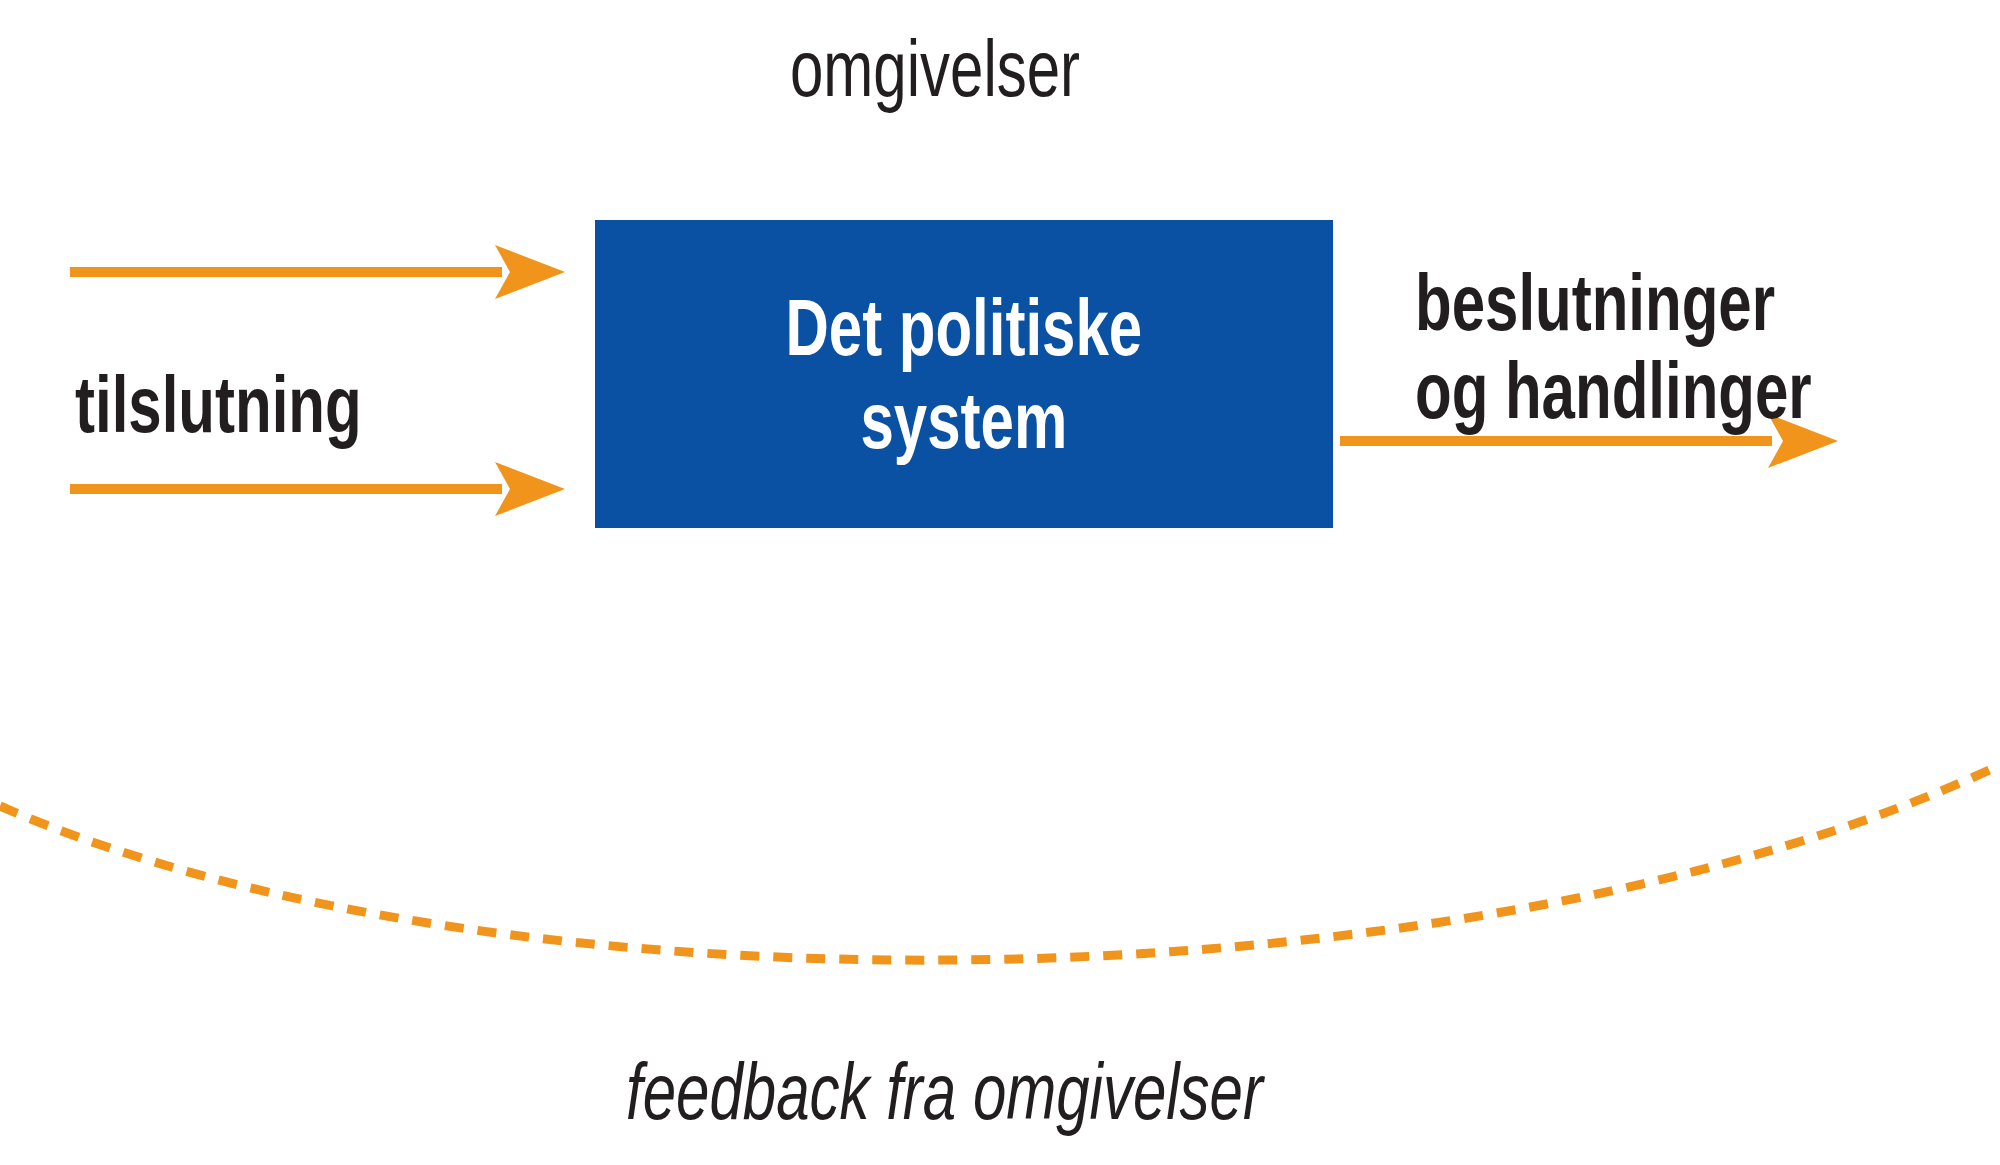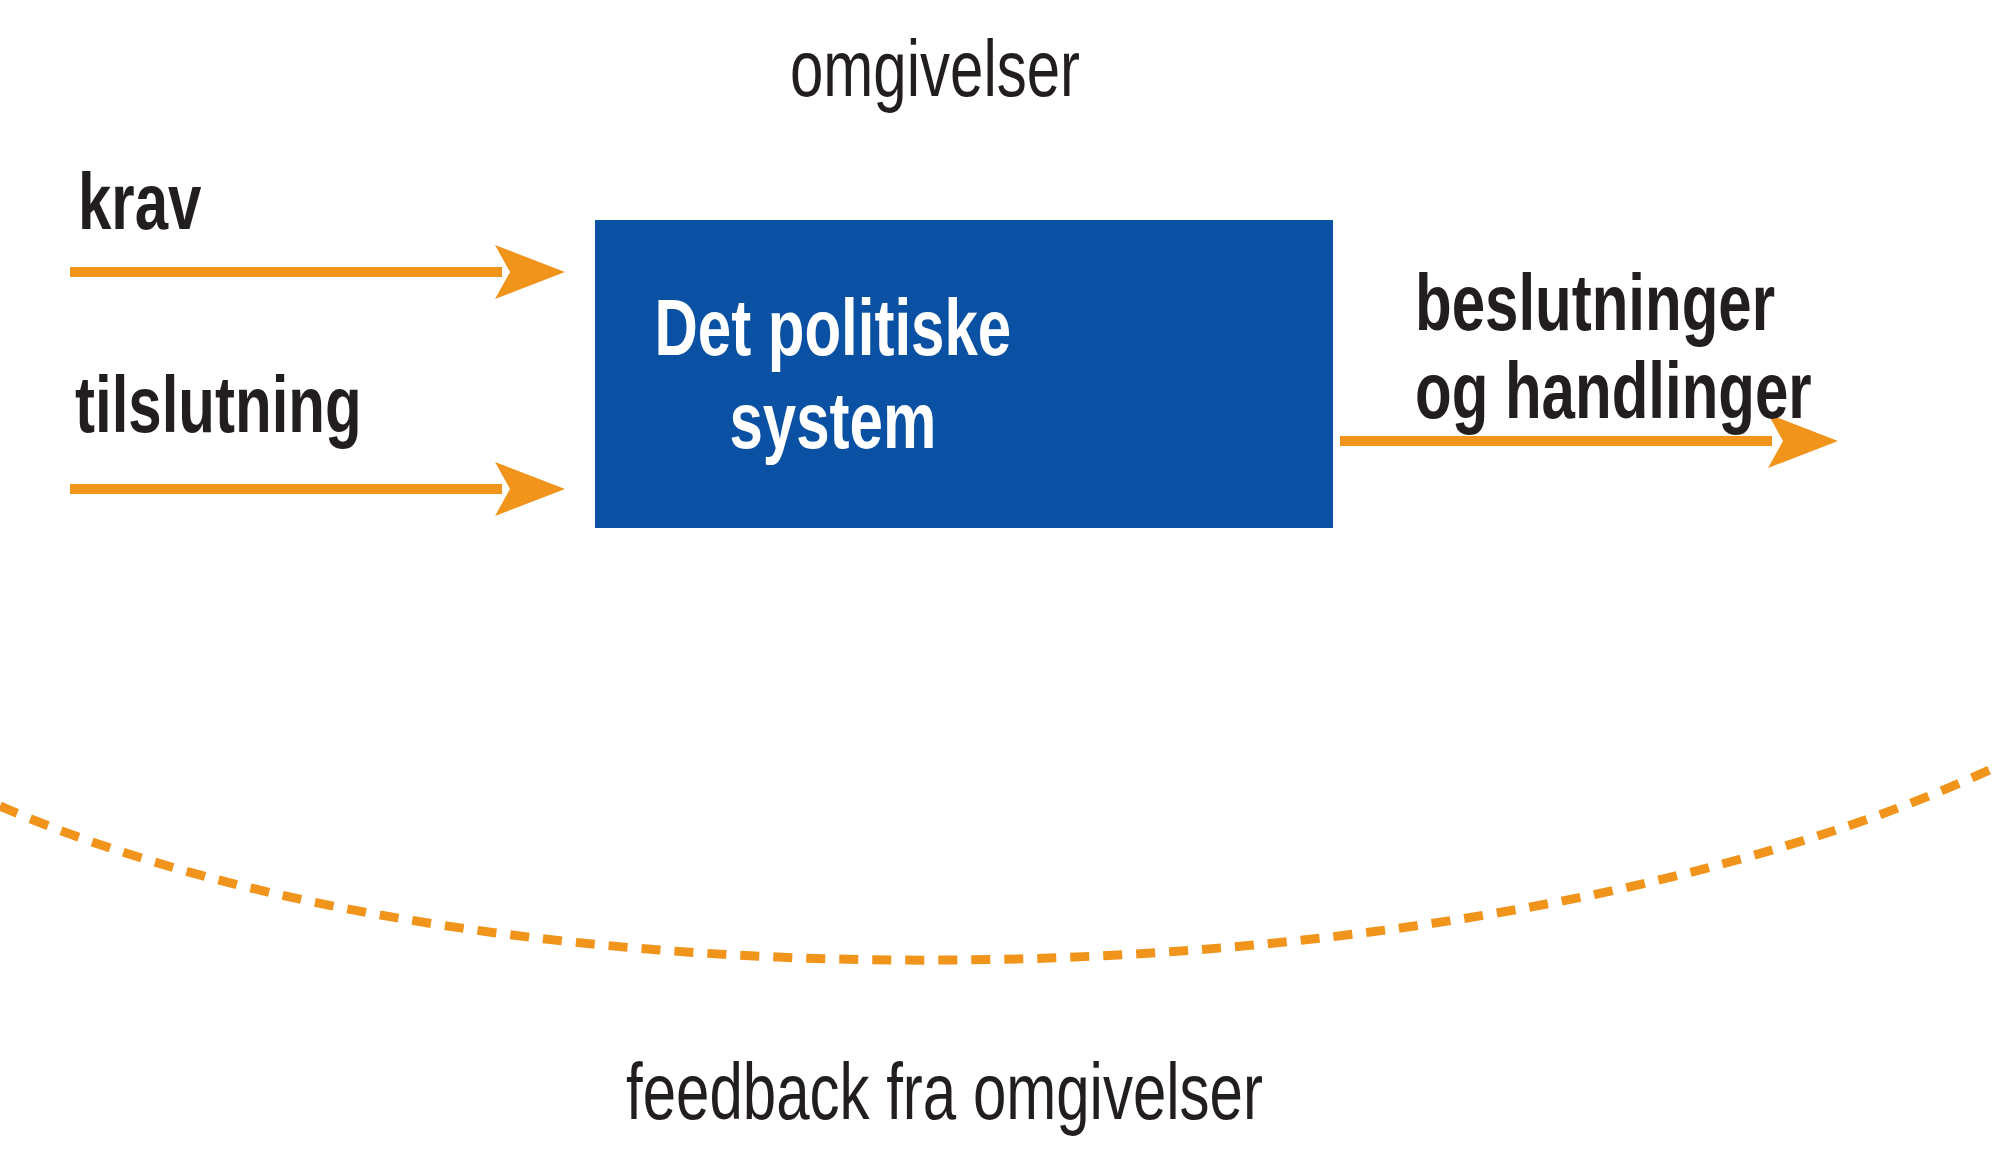--- a/index.html
+++ b/index.html
@@ -47,20 +47,21 @@
     transform: scaleX(0.75);
     transform-origin: 0 0;
   }
   .sys-box {
     position: absolute;
     left: 595px; top: 220px;
     width: 738px; height: 308px;
     background: var(--blue);
     display: flex;
     align-items: center;
+    justify-content: center;
   }
   .sys-box .box-text {
     color: #ffffff;
     font-weight: 700;
     font-size: 80px;
     line-height: 93px;
     text-align: center;
     white-space: nowrap;
     transform: scaleX(0.75);
     transform-origin: 50% 50%;
@@ -84,39 +85,36 @@
       <line class="arrow-line" x1="1340" y1="441" x2="1772" y2="441"></line>
       <polygon class="arrow-head" points="1838,441 1768,414 1783,441 1768,468"></polygon>
     </g>
     <path class="dash-curve" d="M 0 806 C 500 1025, 1480 1010, 2000 765"></path>
   </svg>
 
   <div class="lbl" style="left:790px; top:25px;">
     <span class="cond">omgivelser</span>
   </div>
 
-  <div class="lbl bold" style="left:78px; top:158px;">
-    <span class="cond">krav</span>
-  </div>
 
   <div class="lbl bold" style="left:75px; top:361px;">
     <span class="cond">tilslutning</span>
   </div>
 
   <div class="sys-box">
     <div class="box-text">
       <div>Det politiske</div>
       <div>system</div>
     </div>
   </div>
 
   <div class="lbl bold" style="left:1415px; top:233px;margin-top:26px;">
     <span class="cond">
       <div>beslutninger</div>
       <div>og handlinger</div>
     </span>
   </div>
 
-  <div class="lbl" style="left:626px; top:1048px;">
+  <div class="lbl" style="left:626px; top:1048px;font-style:italic;">
     <span class="cond">feedback fra omgivelser</span>
   </div>
 
 </div>
 
 </body></html>

